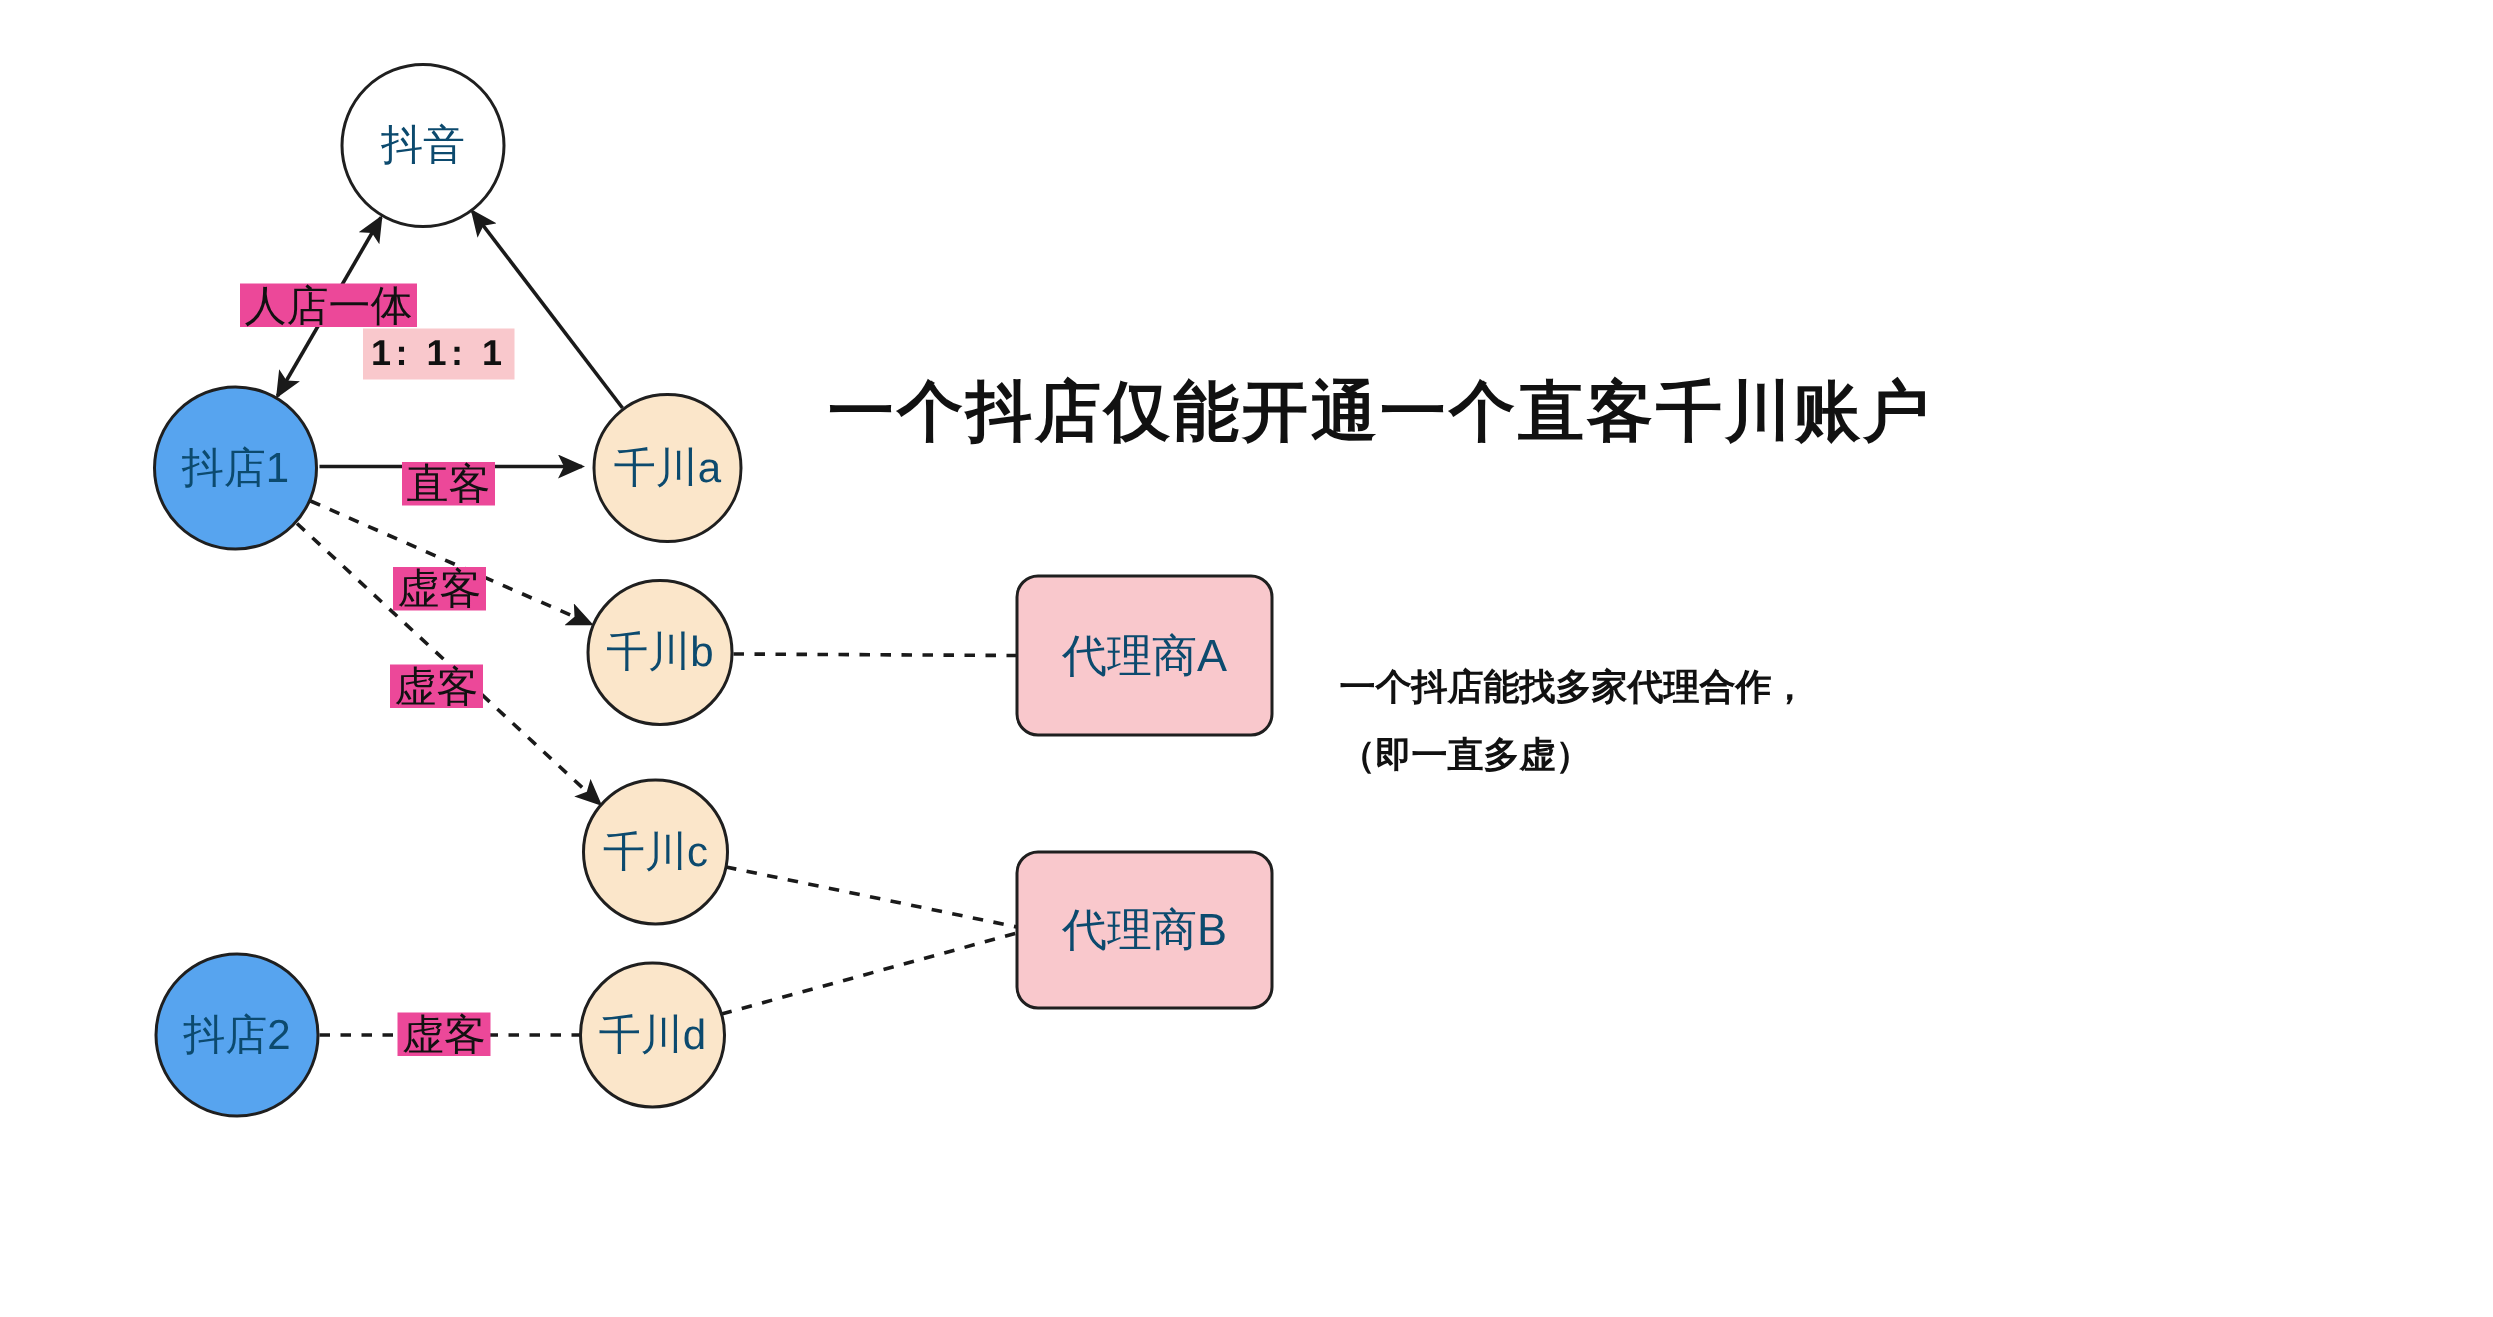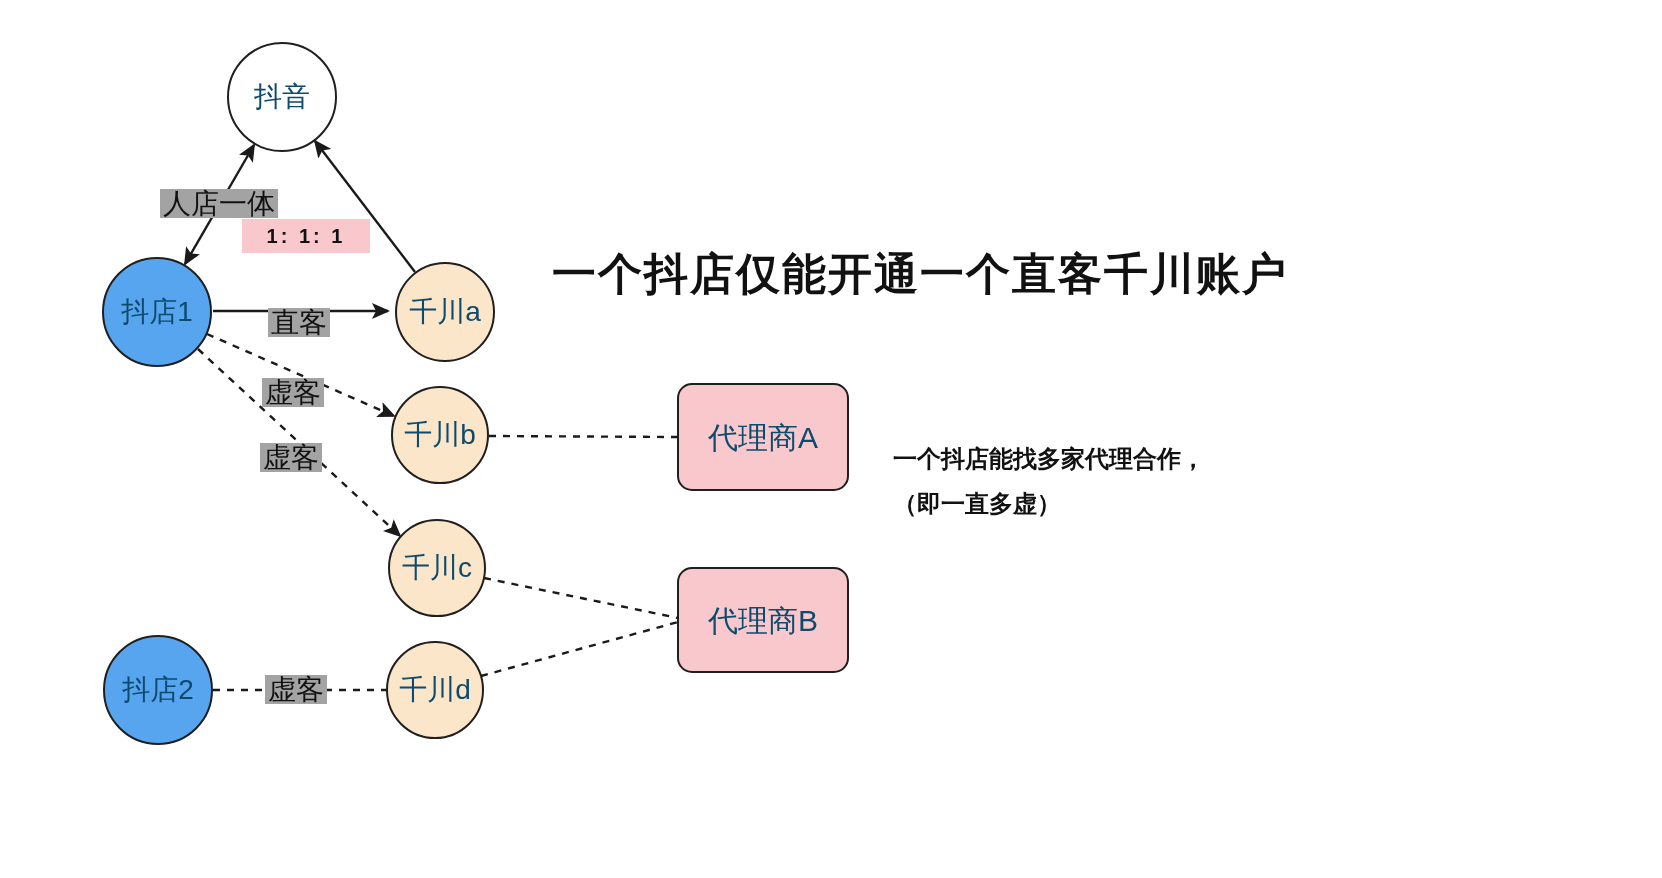--- a/index.html
+++ b/index.html
@@ -32,31 +32,31 @@
   .agent{
     border-radius:15px;
     background:#f9c8cc;
     font-size:30px;
   }
 
   .edge-label{
     position:absolute;
     font-size:28px;
     color:#111;
-    background:#a3a3a3;
+    background:#ec4899;
     padding:0 3px;
     white-space:nowrap;
     line-height:1.05;
   }
   .ratio-badge{
     position:absolute;
-    left:242px;top:219px;width:128px;height:34px;
+    left:242px;top:219px;width:101px;height:34px;
     background:#f9c8cc;
     display:flex;align-items:center;justify-content:center;
-    font-size:20px;font-weight:bold;
+    font-size:24px;font-weight:bold;
     letter-spacing:3px;
     white-space:pre;
   }
   .top-note{
     position:absolute;
     left:552px;top:245px;
     font-size:44px;font-weight:bold;
     letter-spacing:2px;
     white-space:nowrap;
   }

